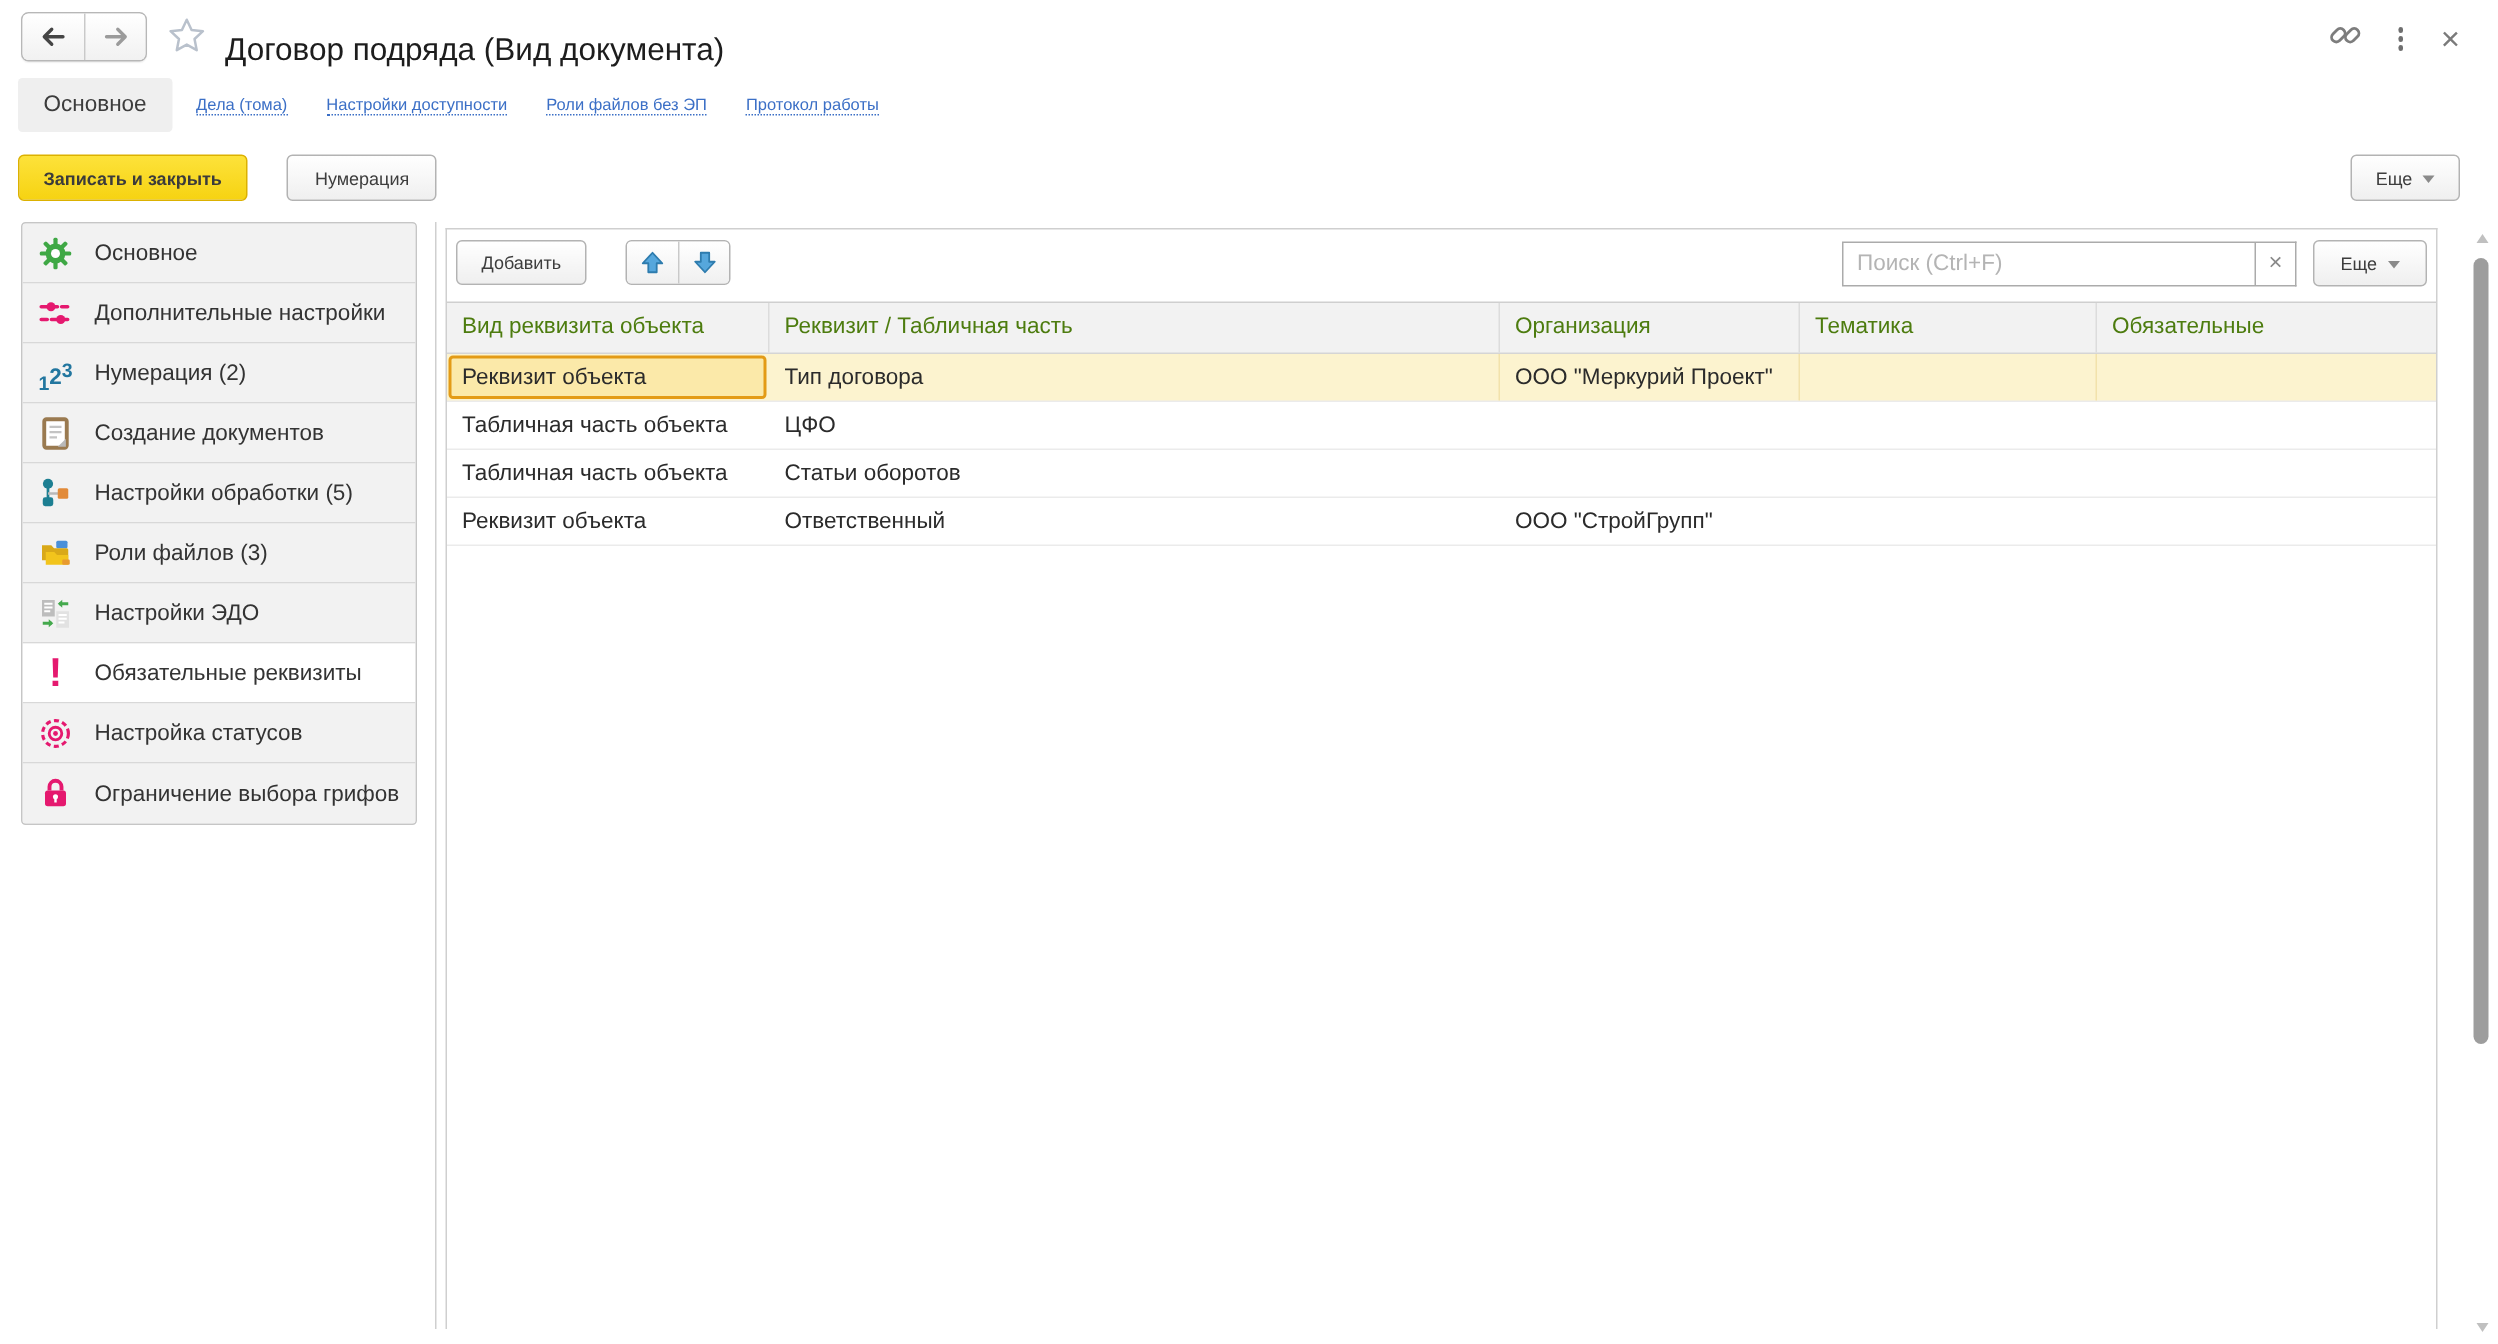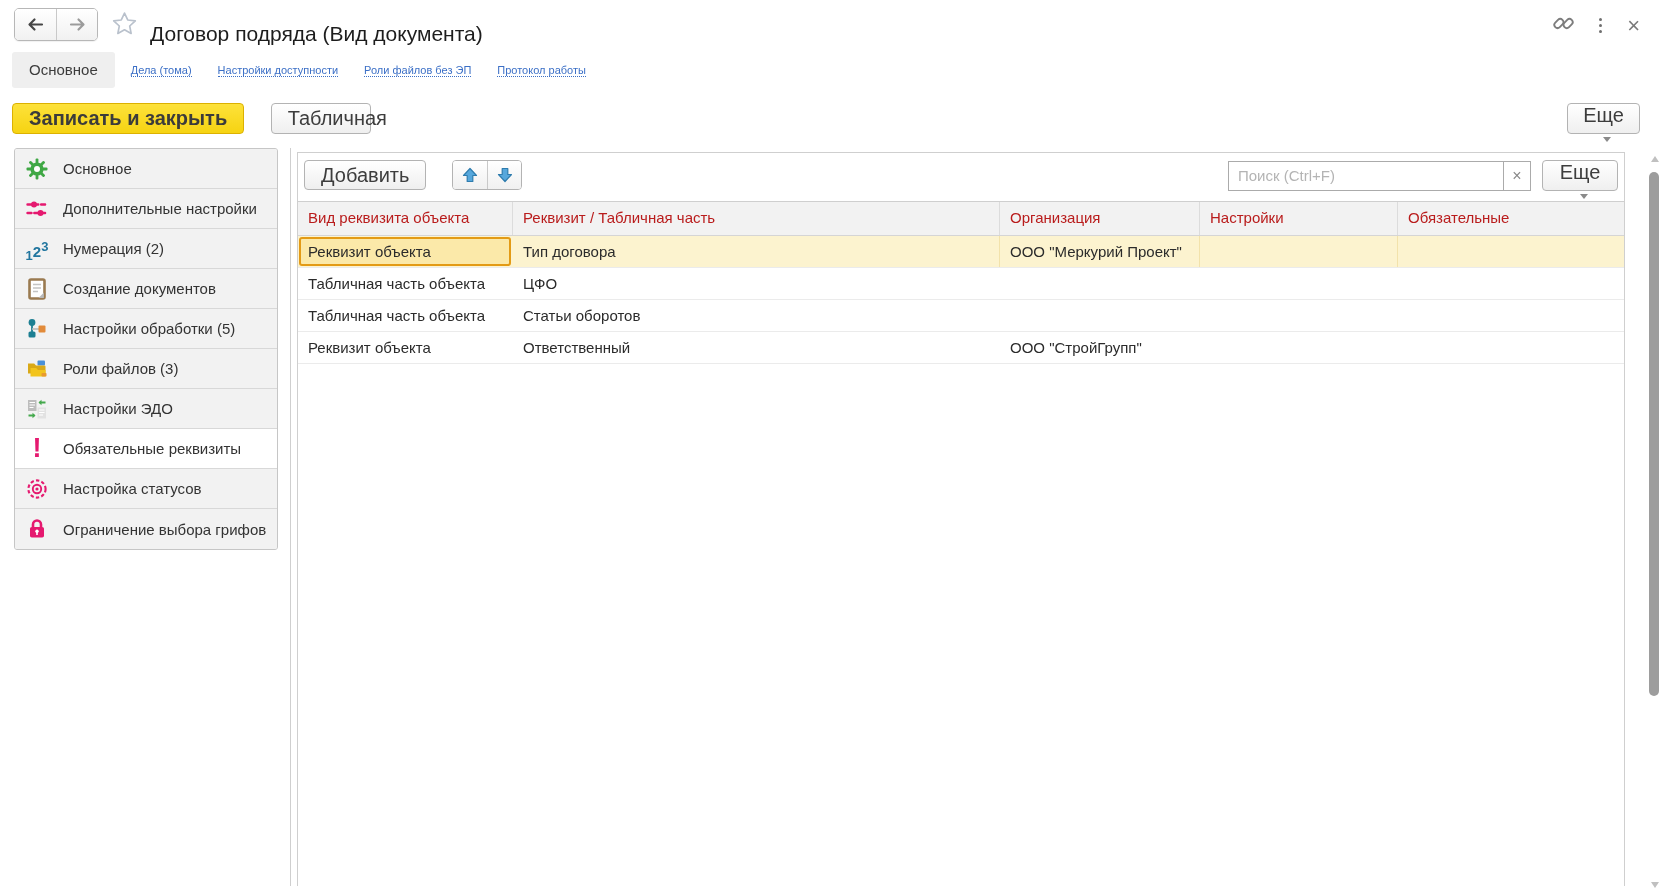--- a/index.html
+++ b/index.html
@@ -25,21 +25,21 @@
   .tabstrip { position:absolute; top:52px; left:12px; right:30px; height:36px;
     display:flex; align-items:center; }
   .tab-chip { background:#efefef; border-radius:3px; height:36px; line-height:36px;
     padding:0 17px; font-size:15px; color:#3c3c3c; margin-right:16px; }
   .tab-link { color:#3b6fc6; font-size:11px; text-decoration:none;
     border-bottom:1px dotted #3b6fc6; margin-right:26px; cursor:pointer; }
 
   
   .cmdbar { position:absolute; top:103px; left:12px; right:25px; height:32px; }
   .btn { height:31px; padding:0 16px; background:linear-gradient(#fff,#efefef);
-    border:1px solid #b3b3b3; border-radius:4px; font-size:20px; color:#3d3d3d;
+    border:1px solid #b3b3b3; border-radius:4px; font-size:12px; color:#3d3d3d;
     font-family:inherit; cursor:pointer; }
   .btn-primary { background:linear-gradient(#fde23a,#f6d312); border:1px solid #dcb100;
     font-weight:bold; color:#3b3b3b; margin-right:22px; }
   .btn-save { width:100px; }
   .more-top { position:absolute; right:0; top:0; width:73px; padding:0 10px; }
   .caret { display:inline-block; width:0; height:0; border-left:4px solid transparent;
     border-right:4px solid transparent; border-top:5px solid #8a8a8a; margin-left:7px;
     vertical-align:middle; }
 
   
@@ -71,21 +71,21 @@
   .search-input { width:276px; height:30px; border:1px solid #ababab; padding:0 9px;
     font-size:15px; font-family:inherit; color:#ef4444; outline:none; }
   .search-input::placeholder { color:#b4b4b4; }
   .search-clear { width:27px; height:30px; border:1px solid #ababab; border-left:none;
     background:#fff; color:#8a8a8a; font-size:16px; cursor:pointer; }
   .more-tbl { margin-left:11px; width:76px; padding:0 10px; }
 
   
   .tbl { margin-top:3px; border-top:1px solid #cfcfcf; font-size:15px; }
   .trow { display:grid; grid-template-columns:215px 487px 200px 198px 1fr; }
-  .thead { background:#f2f2f2; border-bottom:1px solid #d5d5d5; color:#b91c1c; }
+  .thead { background:#f2f2f2; border-bottom:1px solid #d5d5d5; color:#4d7c0f; }
   .thead .tcell { line-height:32px; height:33px; padding:0 10px; border-right:1px solid #dcdcdc;
     overflow:hidden; white-space:nowrap; }
   .thead .tcell:last-child { border-right:none; }
   .tbody .trow { height:32px; border-bottom:1px solid #ebebeb; cursor:pointer; }
   .tbody .tcell { line-height:31px; padding:0 10px; overflow:hidden; white-space:nowrap; }
   .trow.selected { background:#fcf3cf; }
   .trow.selected .tcell { border-right:1px solid #f2e2ab; }
   .trow.selected .tcell:last-child { border-right:none; }
   .trow.selected .tcell.focus-cell { padding:1px 2px 1px 1px; line-height:26px; border-right:none; }
   .focus-box { border:2px solid #e39b16; border-radius:3px; background:#fbe9a9;
@@ -143,21 +143,21 @@
 <div class="tabstrip">
   <span class="tab-chip">Основное</span>
   <a class="tab-link">Дела (тома)</a>
   <a class="tab-link">Настройки доступности</a>
   <a class="tab-link">Роли файлов без ЭП</a>
   <a class="tab-link">Протокол работы</a>
 </div>
 
 <div class="cmdbar">
   <button class="btn btn-primary">Записать и закрыть</button>
-  <button class="btn btn-save">Табличная</button>
+  <button class="btn btn-save">Нумерация</button>
   <button class="btn more-top"><span>Еще</span><span class="caret"></span></button>
 </div>
 
 <div class="left-region">
   <div class="sidebar">
 
     <div class="sb-item">
       <span class="icn">
         <svg width="24" height="24" viewBox="0 0 24 24">
             <g fill="#3fa845">
@@ -302,21 +302,21 @@
       <button class="search-clear">×</button>
       <button class="btn more-tbl"><span>Еще</span><span class="caret"></span></button>
     </span>
   </div>
 
   <div class="tbl">
     <div class="trow thead">
       <div class="tcell">Вид реквизита объекта</div>
       <div class="tcell">Реквизит / Табличная часть</div>
       <div class="tcell">Организация</div>
-      <div class="tcell">Настройки</div>
+      <div class="tcell">Тематика</div>
       <div class="tcell">Обязательные</div>
     </div>
     <div class="tbody">
 
       <div class="trow selected">
         <div class="tcell focus-cell">
             <div class="focus-box">Реквизит объекта</div>
           </div>
         <div class="tcell">Тип договора</div>
         <div class="tcell">ООО "Меркурий Проект"</div>

